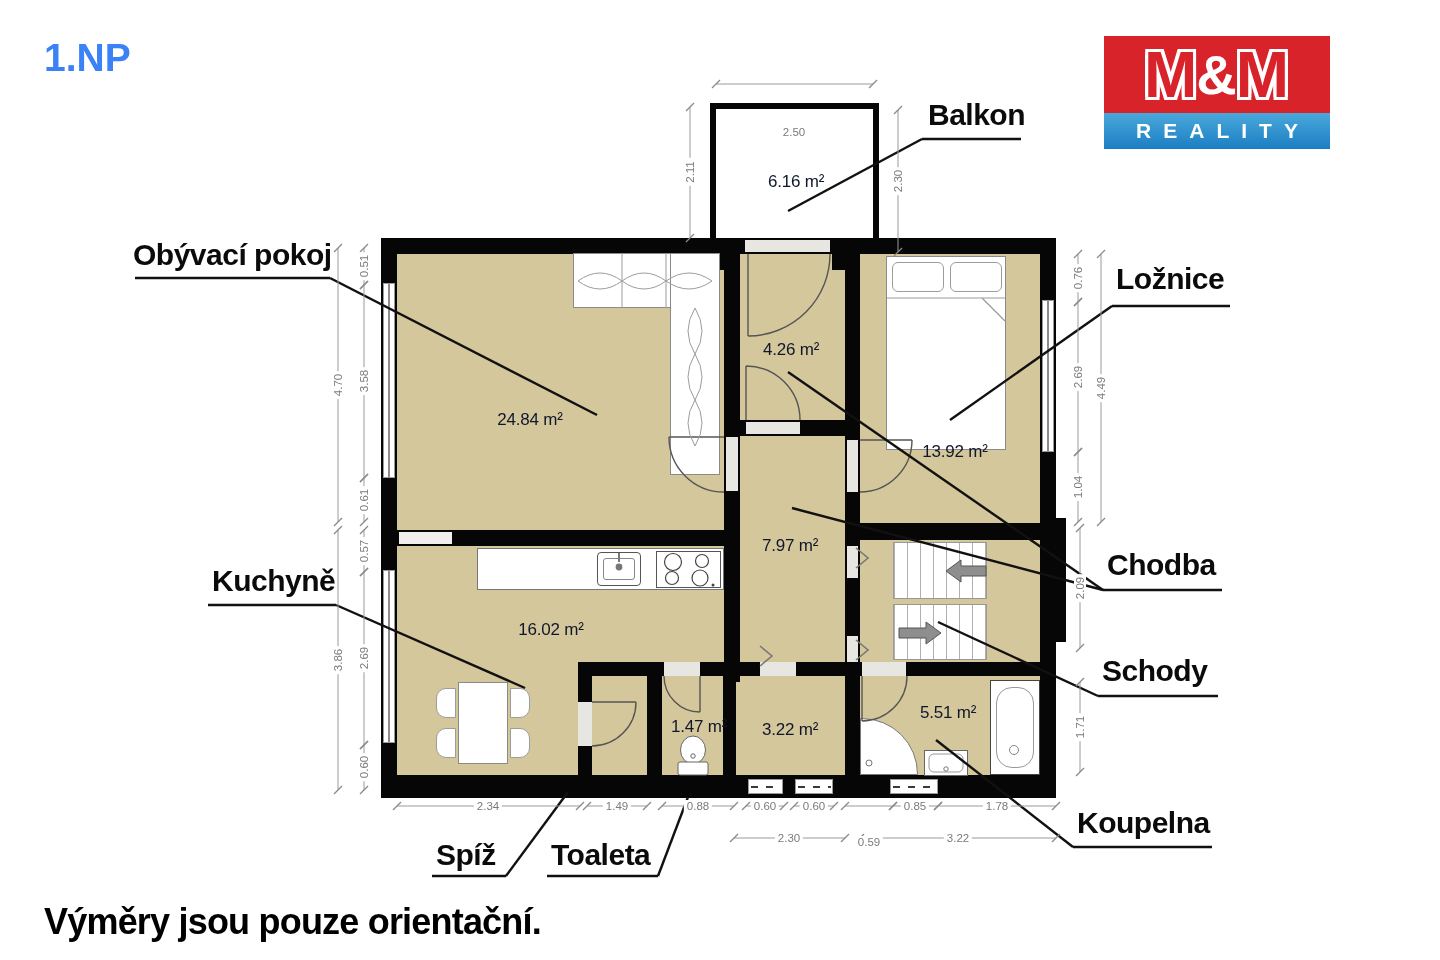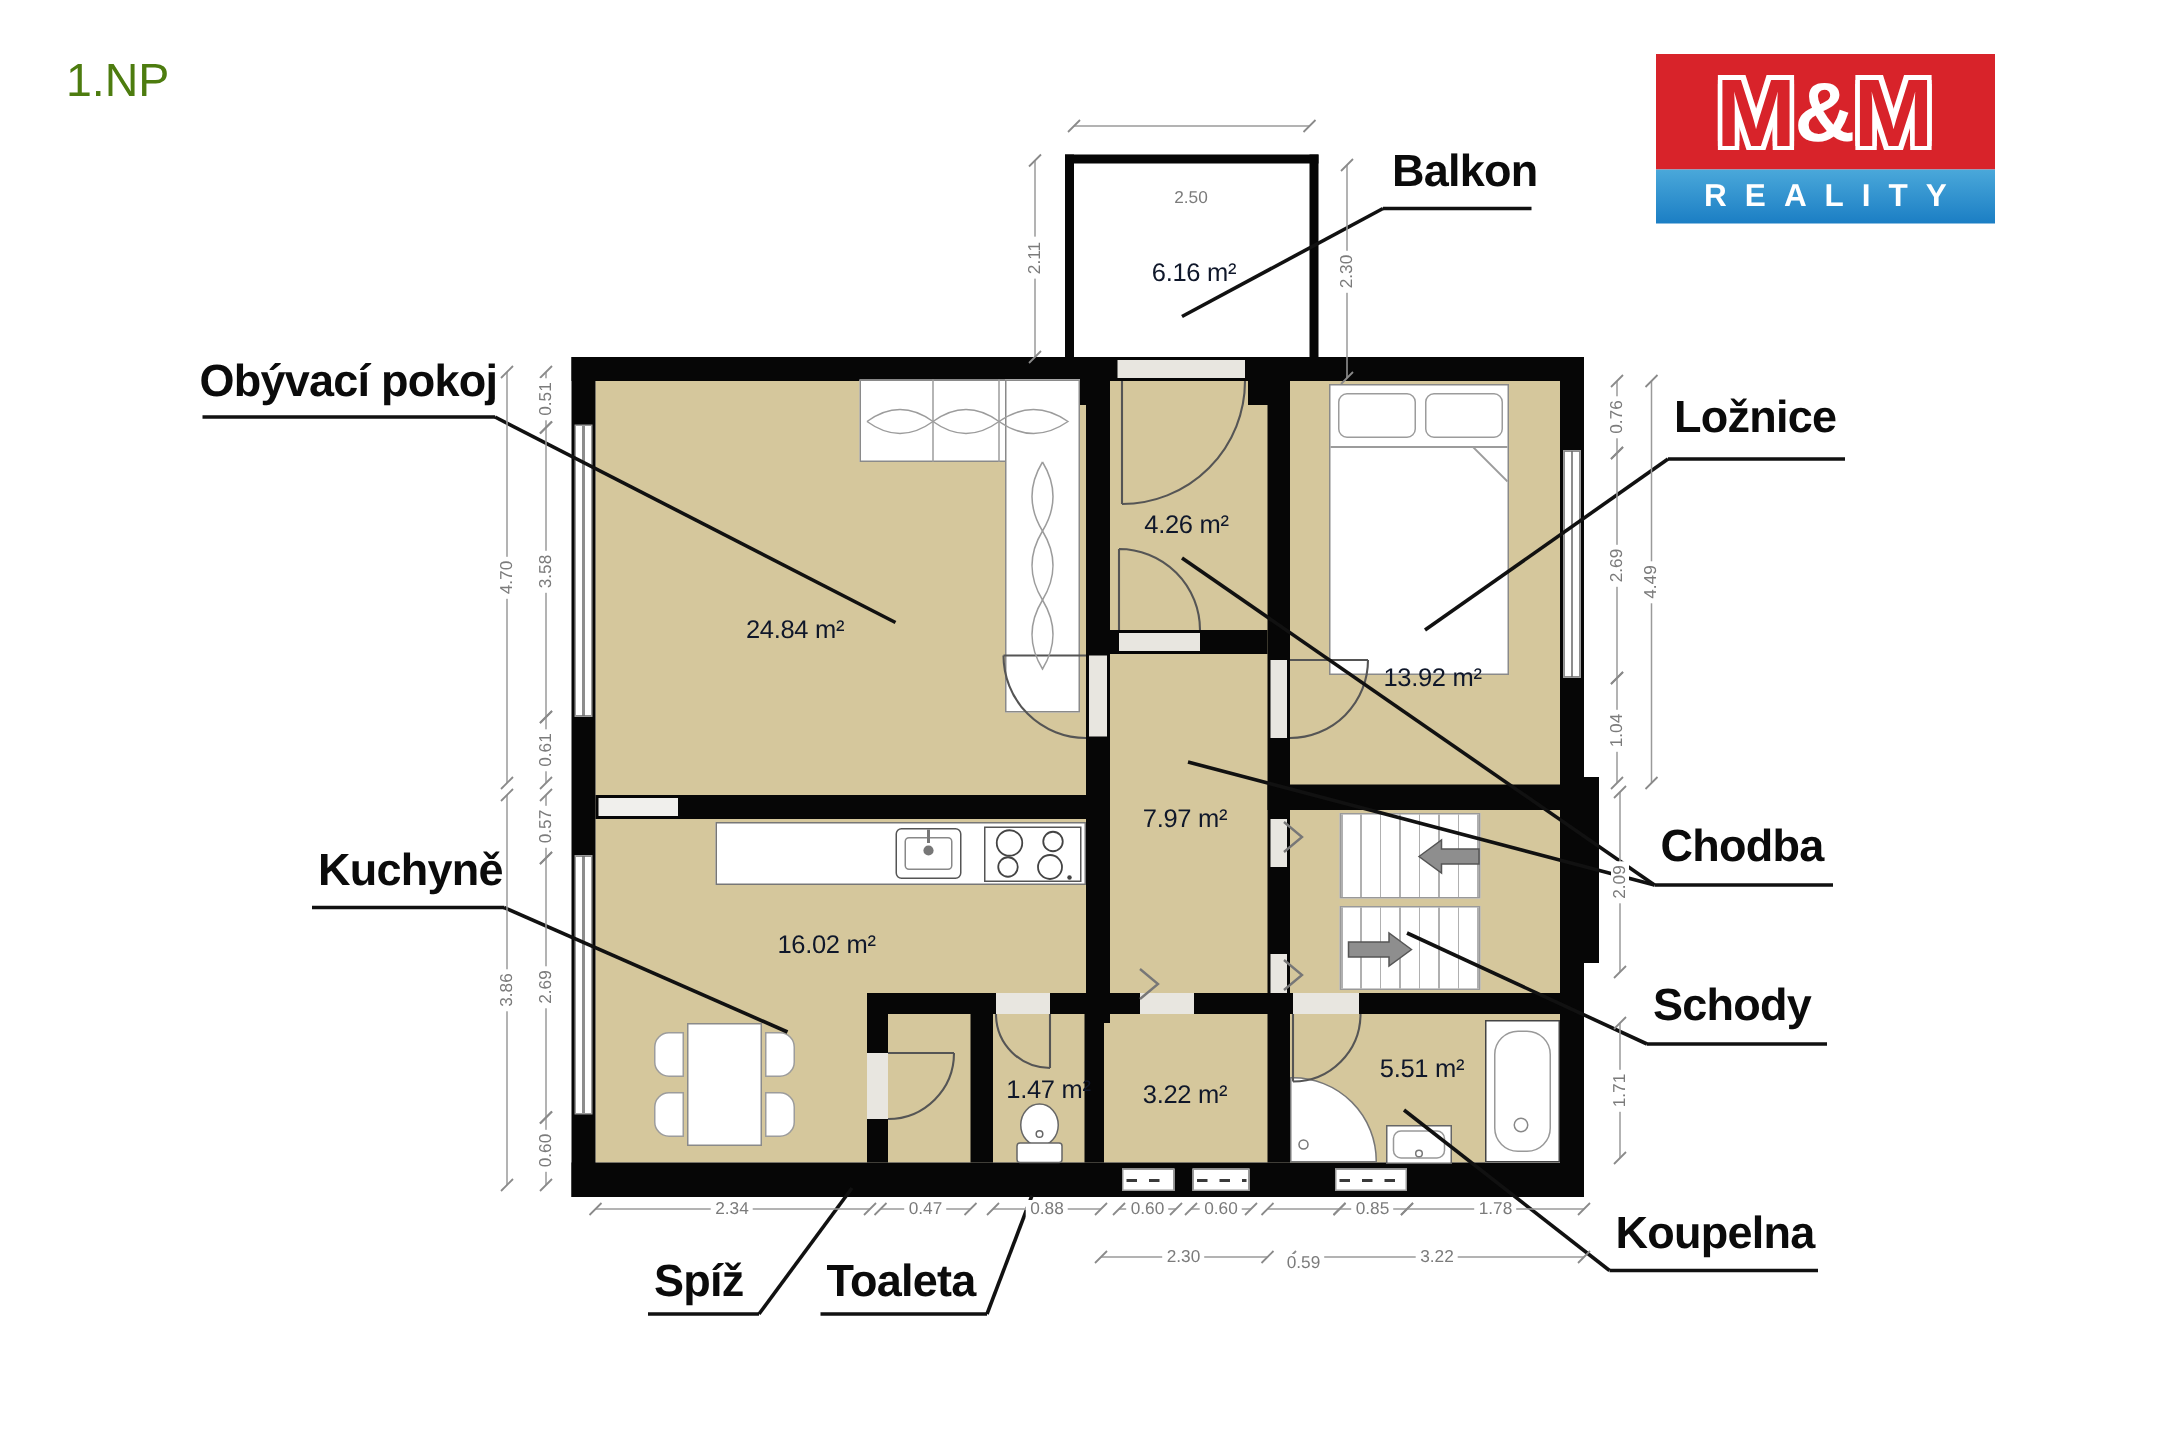--- a/index.html
+++ b/index.html
@@ -20,21 +20,21 @@
        transform:translate(-50%,-50%);}
   .dim.v{transform:translate(-50%,-50%) rotate(-90deg);}
   #lines{position:absolute;left:0;top:0;}
   .logo{position:absolute;left:1104px;top:36px;width:226px;}
   .logo-top{height:77px;background:#d8232a;display:flex;align-items:center;justify-content:center;}
   .logo-top span{font-weight:bold;font-size:64px;line-height:1;color:#d8232a;letter-spacing:1px;
     text-shadow:-3px -3px 0 #fff,3px -3px 0 #fff,-3px 3px 0 #fff,3px 3px 0 #fff,0 -3px 0 #fff,0 3px 0 #fff,-3px 0 0 #fff,3px 0 0 #fff;}
   .logo-top span.amp{color:#ffffff;font-size:56px;text-shadow:none;margin:0 -2px;}
   .logo-bottom{height:36px;background:linear-gradient(180deg,#4aa8da,#1b7ec4);display:flex;align-items:center;justify-content:center;
     color:#fff;font-weight:bold;font-size:21px;letter-spacing:12px;text-indent:12px;}
-  .floor-label{position:absolute;left:44px;top:36px;font-weight:normal;font-size:31px;color:#4d7c0f;}
+  .floor-label{position:absolute;left:44px;top:36px;font-weight:bold;font-size:39px;color:#3b82f6;}
   .footer{position:absolute;left:44px;top:901px;font-weight:bold;font-size:36px;letter-spacing:-0.8px;color:#000;}
 </style>
 </head>
 <body>
 
 <div id="canvas">
 
   <div class="floor" style="left:397px;top:254px;width:643px;height:521px"></div>
 
   <div class="w" style="left:710px;top:103px;width:169px;height:6px"></div>
@@ -273,20 +273,21 @@
         <line x1="734" y1="838" x2="845" y2="838" stroke="#9a9a9a" stroke-width="1"></line>
         <line x1="730" y1="842" x2="738" y2="834" stroke="#8a8a8a" stroke-width="1.2"></line>
         <line x1="841" y1="842" x2="849" y2="834" stroke="#8a8a8a" stroke-width="1.2"></line>
         <line x1="860" y1="838" x2="1056" y2="838" stroke="#9a9a9a" stroke-width="1"></line>
         <line x1="856" y1="842" x2="864" y2="834" stroke="#8a8a8a" stroke-width="1.2"></line>
         <line x1="1052" y1="842" x2="1060" y2="834" stroke="#8a8a8a" stroke-width="1.2"></line>
       </g>
   </svg>
 
   <div class="floor-label">1.NP</div>
+  <div class="footer">Výměry jsou pouze orientační.</div>
 
   <div class="logo">
     <div class="logo-top">
       <span>M</span>
         <span class="amp">&amp;</span>
         <span>M</span>
     </div>
     <div class="logo-bottom">REALITY</div>
   </div>
 
@@ -320,21 +321,21 @@
       <div class="dim v" style="left: 364px; top: 551px;">0.57</div>
       <div class="dim v" style="left: 364px; top: 658px;">2.69</div>
       <div class="dim v" style="left: 364px; top: 767px;">0.60</div>
       <div class="dim v" style="left: 1078px; top: 278px;">0.76</div>
       <div class="dim v" style="left: 1078px; top: 377px;">2.69</div>
       <div class="dim v" style="left: 1078px; top: 487px;">1.04</div>
       <div class="dim v" style="left: 1101px; top: 388px;">4.49</div>
       <div class="dim v" style="left: 1080px; top: 588px;">2.09</div>
       <div class="dim v" style="left: 1080px; top: 727px;">1.71</div>
       <div class="dim" style="left: 488px; top: 806px;">2.34</div>
-      <div class="dim" style="left: 617px; top: 806px;">0.47</div>
+      <div class="dim" style="left: 617px; top: 806px;">1.49</div>
       <div class="dim" style="left: 698px; top: 806px;">0.88</div>
       <div class="dim" style="left: 765px; top: 806px;">0.60</div>
       <div class="dim" style="left: 814px; top: 806px;">0.60</div>
       <div class="dim" style="left: 869px; top: 842px;">0.59</div>
       <div class="dim" style="left: 915px; top: 806px;">0.85</div>
       <div class="dim" style="left: 997px; top: 806px;">1.78</div>
       <div class="dim" style="left: 789px; top: 838px;">2.30</div>
       <div class="dim" style="left: 958px; top: 838px;">3.22</div>
     </div>
 </div>

